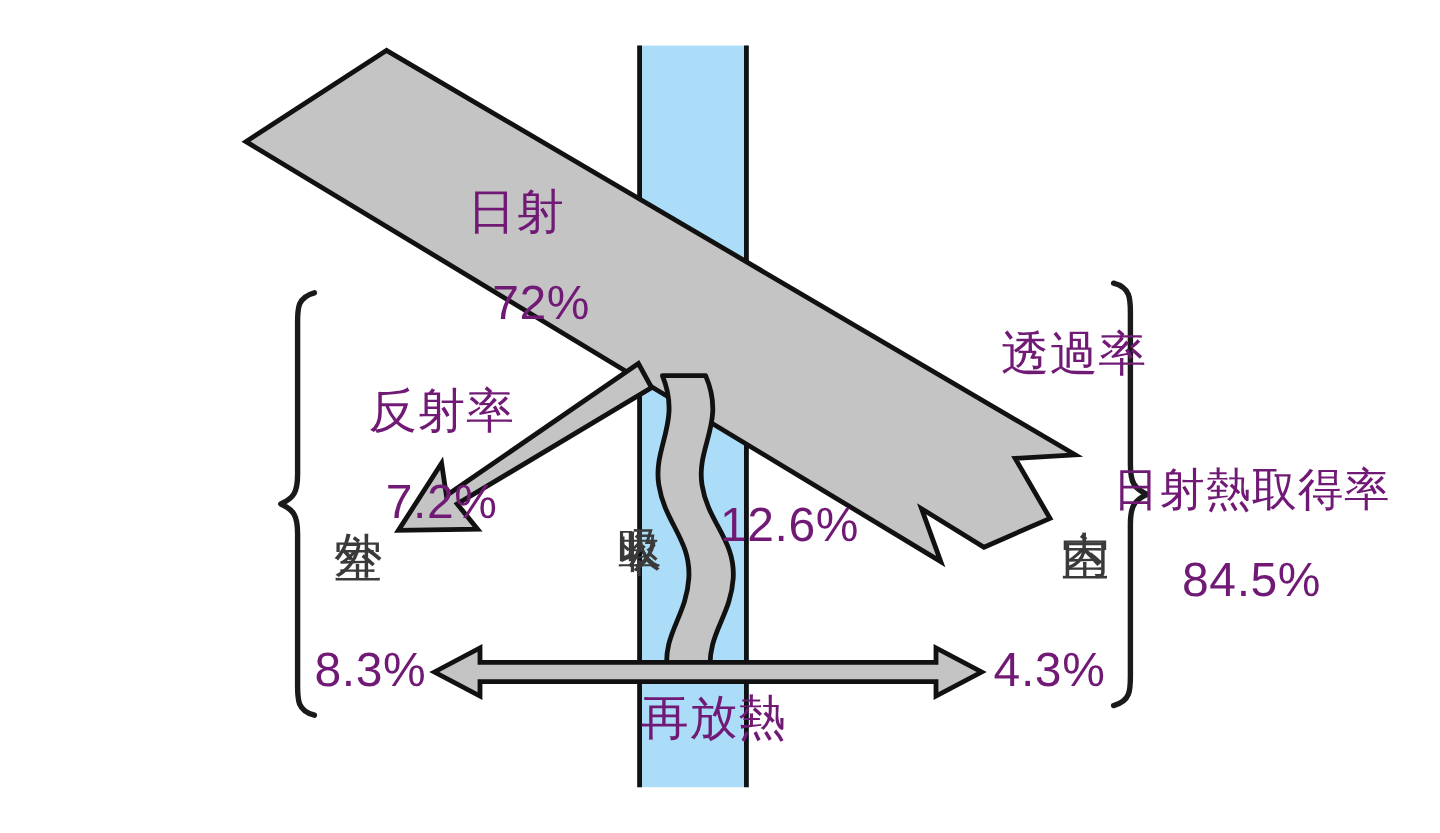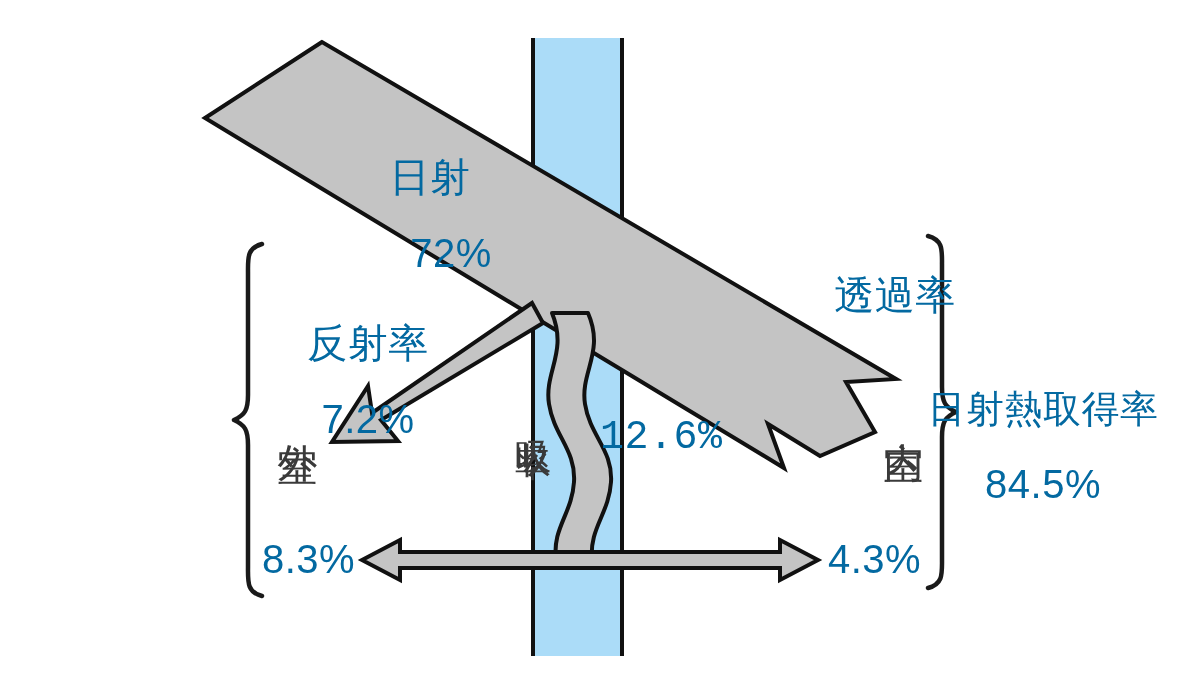--- a/index.html
+++ b/index.html
@@ -18,21 +18,21 @@
   }
   #diagram-svg {
     position: absolute;
     left: 0;
     top: 0;
     width: 1200px;
     height: 694px;
   }
   .lbl {
     position: absolute;
-    color: #0369a1;
+    color: #701a75;
     line-height: 1.06;
     white-space: pre;
     letter-spacing: 0.5px;
   }
   .lbl-center { text-align: center; }
   .big   { font-size: 40px; }
   .mid   { font-size: 38px; }
   .vert {
     position: absolute;
     color: #3a3a3a;
@@ -145,26 +145,27 @@
     <div class="big">反射率</div>
     <div class="big">7.2%</div>
   </div>
 
   <div class="lbl lbl-center" style="left:800px; top:240px; width:190px;">
     <div class="big">透過率</div>
   </div>
 
   <div class="vert-small" style="left:515px; top:412px;">吸収率</div>
 
-  <div class="lbl big" style="left:600px; top:417px;font-family:Liberation Mono, monospace;">12.6%</div>
+  <div class="lbl big" style="left:600px; top:417px;">12.6%</div>
 
   <div class="lbl big" style="left:262px; top:538px;">8.3%</div>
 
   <div class="lbl big" style="left:828px; top:538px;">4.3%</div>
 
+  <div class="lbl big" style="left:534px; top:578px;">再放熱</div>
 
   <div class="vert" style="left:278px; top:412px;">室外</div>
 
   <div class="vert" style="left:884px; top:410px;">室内</div>
 
 
   <div class="lbl lbl-center" style="left:927px; top:355px; width:232px;">
     <div class="mid">日射熱取得率</div>
     <div class="big">84.5%</div>
   </div>

